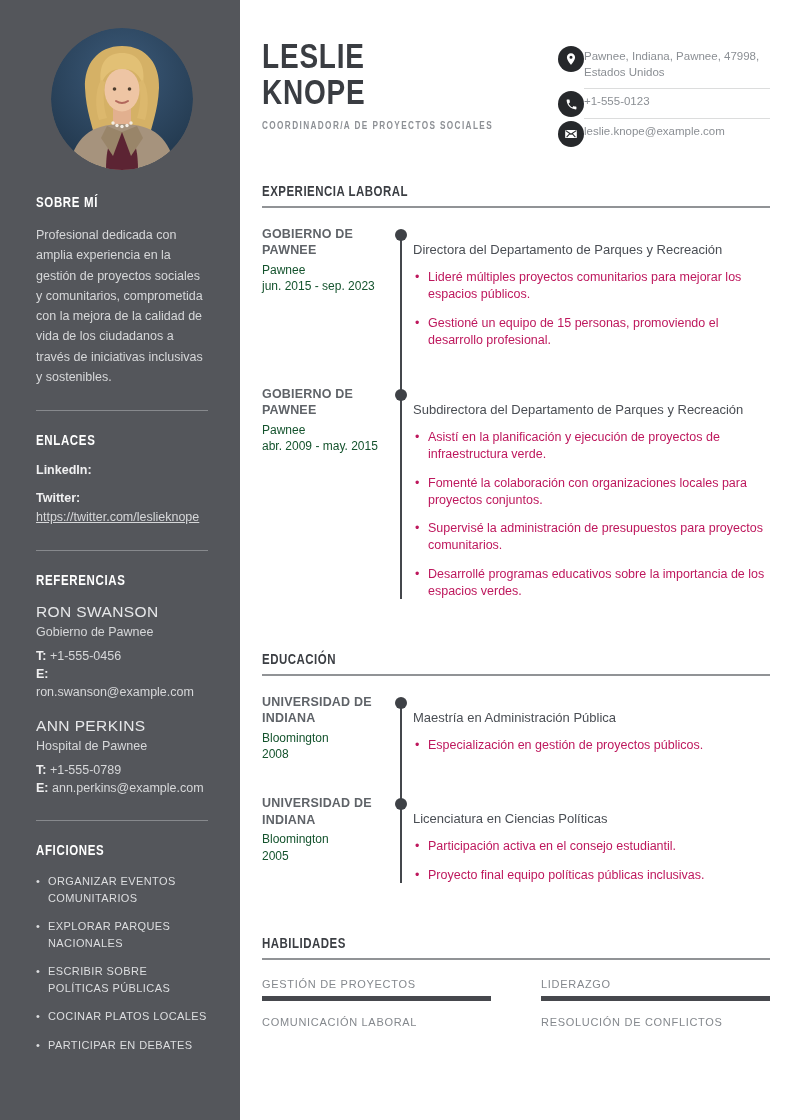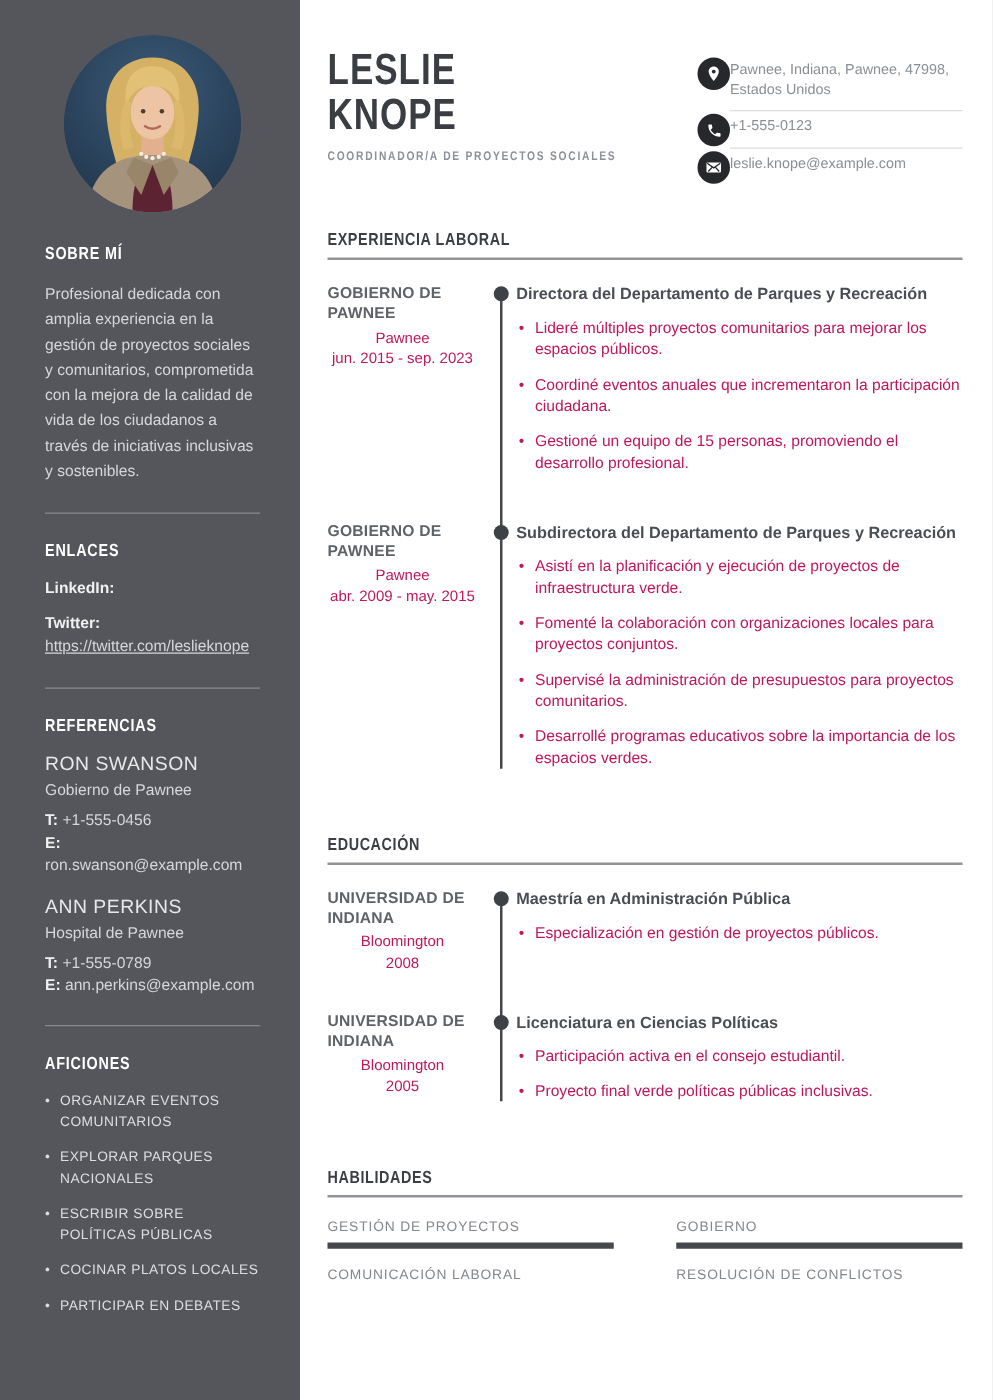--- a/index.html
+++ b/index.html
@@ -47,23 +47,23 @@
   .m-rule { height:2px; background:#919396; margin-top:7px; margin-bottom:18px; }
 
   
   .timeline { position:relative; }
   .timeline::before { content:""; position:absolute; left:138px; top:9px; bottom:12px; width:2px; background:#44474c; }
   .entry { display:flex; position:relative; }
   .entry + .entry { margin-top:26px; }
   .entry .dot { position:absolute; left:133px; top:3px; width:12px; height:12px; border-radius:50%; background:#3e4146; }
   .meta { width:120px; flex:none; }
   .meta .org { font-size:12.5px; font-weight:bold; color:#5f6368; letter-spacing:.2px; line-height:1.3; margin-bottom:3px; }
-  .meta .loc, .meta .dates { font-size:12px; color:#be185d; line-height:1.4;text-align:center; }
+  .meta .loc, .meta .dates { font-size:12px; color:#14532d; line-height:1.4; }
   .entry .content { flex:1; margin-left:31px; }
-  .entry .etitle { font-size:13px; font-weight:bold; color:#4a4e54; margin-bottom:12px; margin-top:1px; }
+  .entry .etitle { font-size:13px; font-weight:normal; color:#4a4e54; margin-bottom:12px; margin-top:16px; }
   .blist { list-style:none; }
   .blist li { font-size:12.5px; line-height:1.38; color:#be185d; padding-left:15px; position:relative; margin-bottom:11px; }
   .blist li::before { content:"\2022"; position:absolute; left:2px; }
 
   
   .bar-grid { display:grid; grid-template-columns:1fr 1fr; column-gap:50px; row-gap:15px; }
   .bar-item .blabel { font-size:11px; letter-spacing:.7px; color:#84888d; margin-bottom:6px; }
   .bar-track { height:5px; background:#e4e4e5; }
   .bar-fill { height:100%; background:#46484d; }
 </style>
@@ -223,21 +223,20 @@
           <div class="meta">
             <div class="org">GOBIERNO DE PAWNEE</div>
             <div class="loc">Pawnee</div>
             <div class="dates">jun. 2015 - sep. 2023</div>
           </div>
           <span class="dot"></span>
           <div class="content">
             <h3 class="etitle">Directora del Departamento de Parques y Recreación</h3>
             <ul class="blist">
               <li>Lideré múltiples proyectos comunitarios para mejorar los espacios públicos.</li>
-              <li>Coordiné eventos anuales que incrementaron la participación ciudadana.</li>
               <li>Gestioné un equipo de 15 personas, promoviendo el desarrollo profesional.</li>
             </ul>
           </div>
         </article>
 
         <article class="entry">
           <div class="meta">
             <div class="org">GOBIERNO DE PAWNEE</div>
             <div class="loc">Pawnee</div>
             <div class="dates">abr. 2009 - may. 2015</div>
@@ -281,40 +280,40 @@
           <div class="meta">
             <div class="org">UNIVERSIDAD DE INDIANA</div>
             <div class="loc">Bloomington</div>
             <div class="dates">2005</div>
           </div>
           <span class="dot"></span>
           <div class="content">
             <h3 class="etitle">Licenciatura en Ciencias Políticas</h3>
             <ul class="blist">
               <li>Participación activa en el consejo estudiantil.</li>
-              <li>Proyecto final verde políticas públicas inclusivas.</li>
+              <li>Proyecto final equipo políticas públicas inclusivas.</li>
             </ul>
           </div>
         </article>
 
       </div>
     </section>
 
     <section class="msec">
       <h2 class="m-hd"><span class="cond">HABILIDADES</span></h2>
       <div class="m-rule"></div>
       <div class="bar-grid">
         <div class="bar-item">
           <div class="blabel">GESTIÓN DE PROYECTOS</div>
           <div class="bar-track">
               <div class="bar-fill" style="width: 100%;"></div>
             </div>
         </div>
         <div class="bar-item">
-          <div class="blabel">GOBIERNO</div>
+          <div class="blabel">LIDERAZGO</div>
           <div class="bar-track">
               <div class="bar-fill" style="width: 100%;"></div>
             </div>
         </div>
         <div class="bar-item">
           <div class="blabel">COMUNICACIÓN LABORAL</div>
 
         </div>
         <div class="bar-item">
           <div class="blabel">RESOLUCIÓN DE CONFLICTOS</div>

